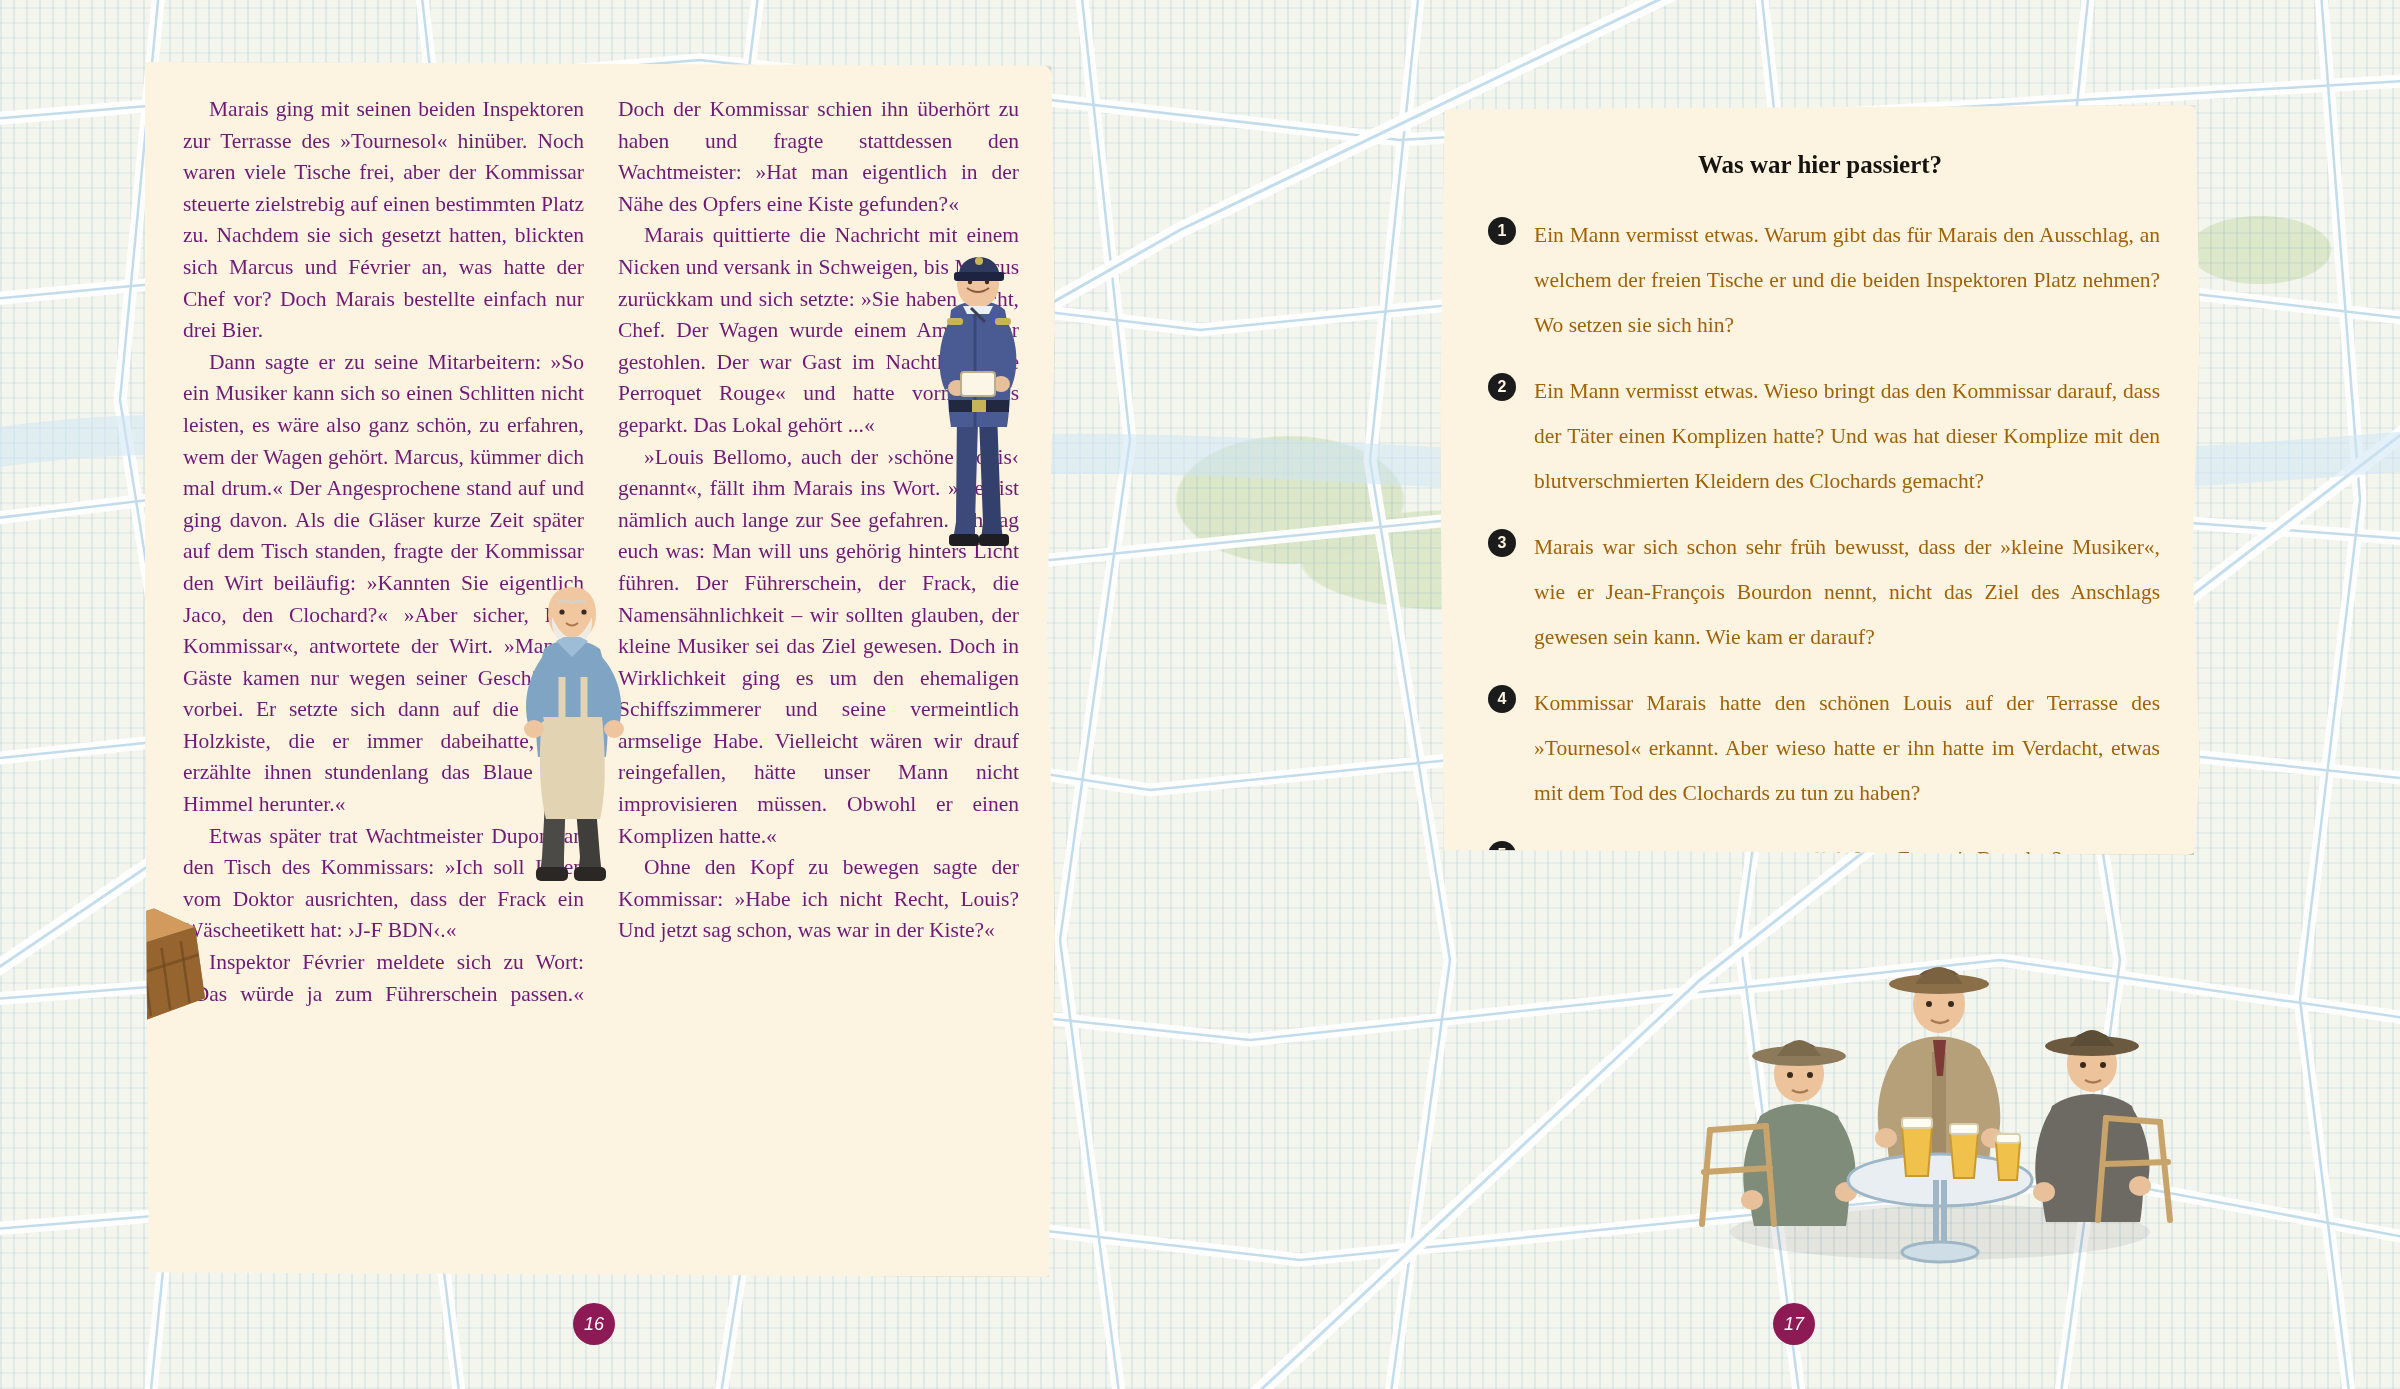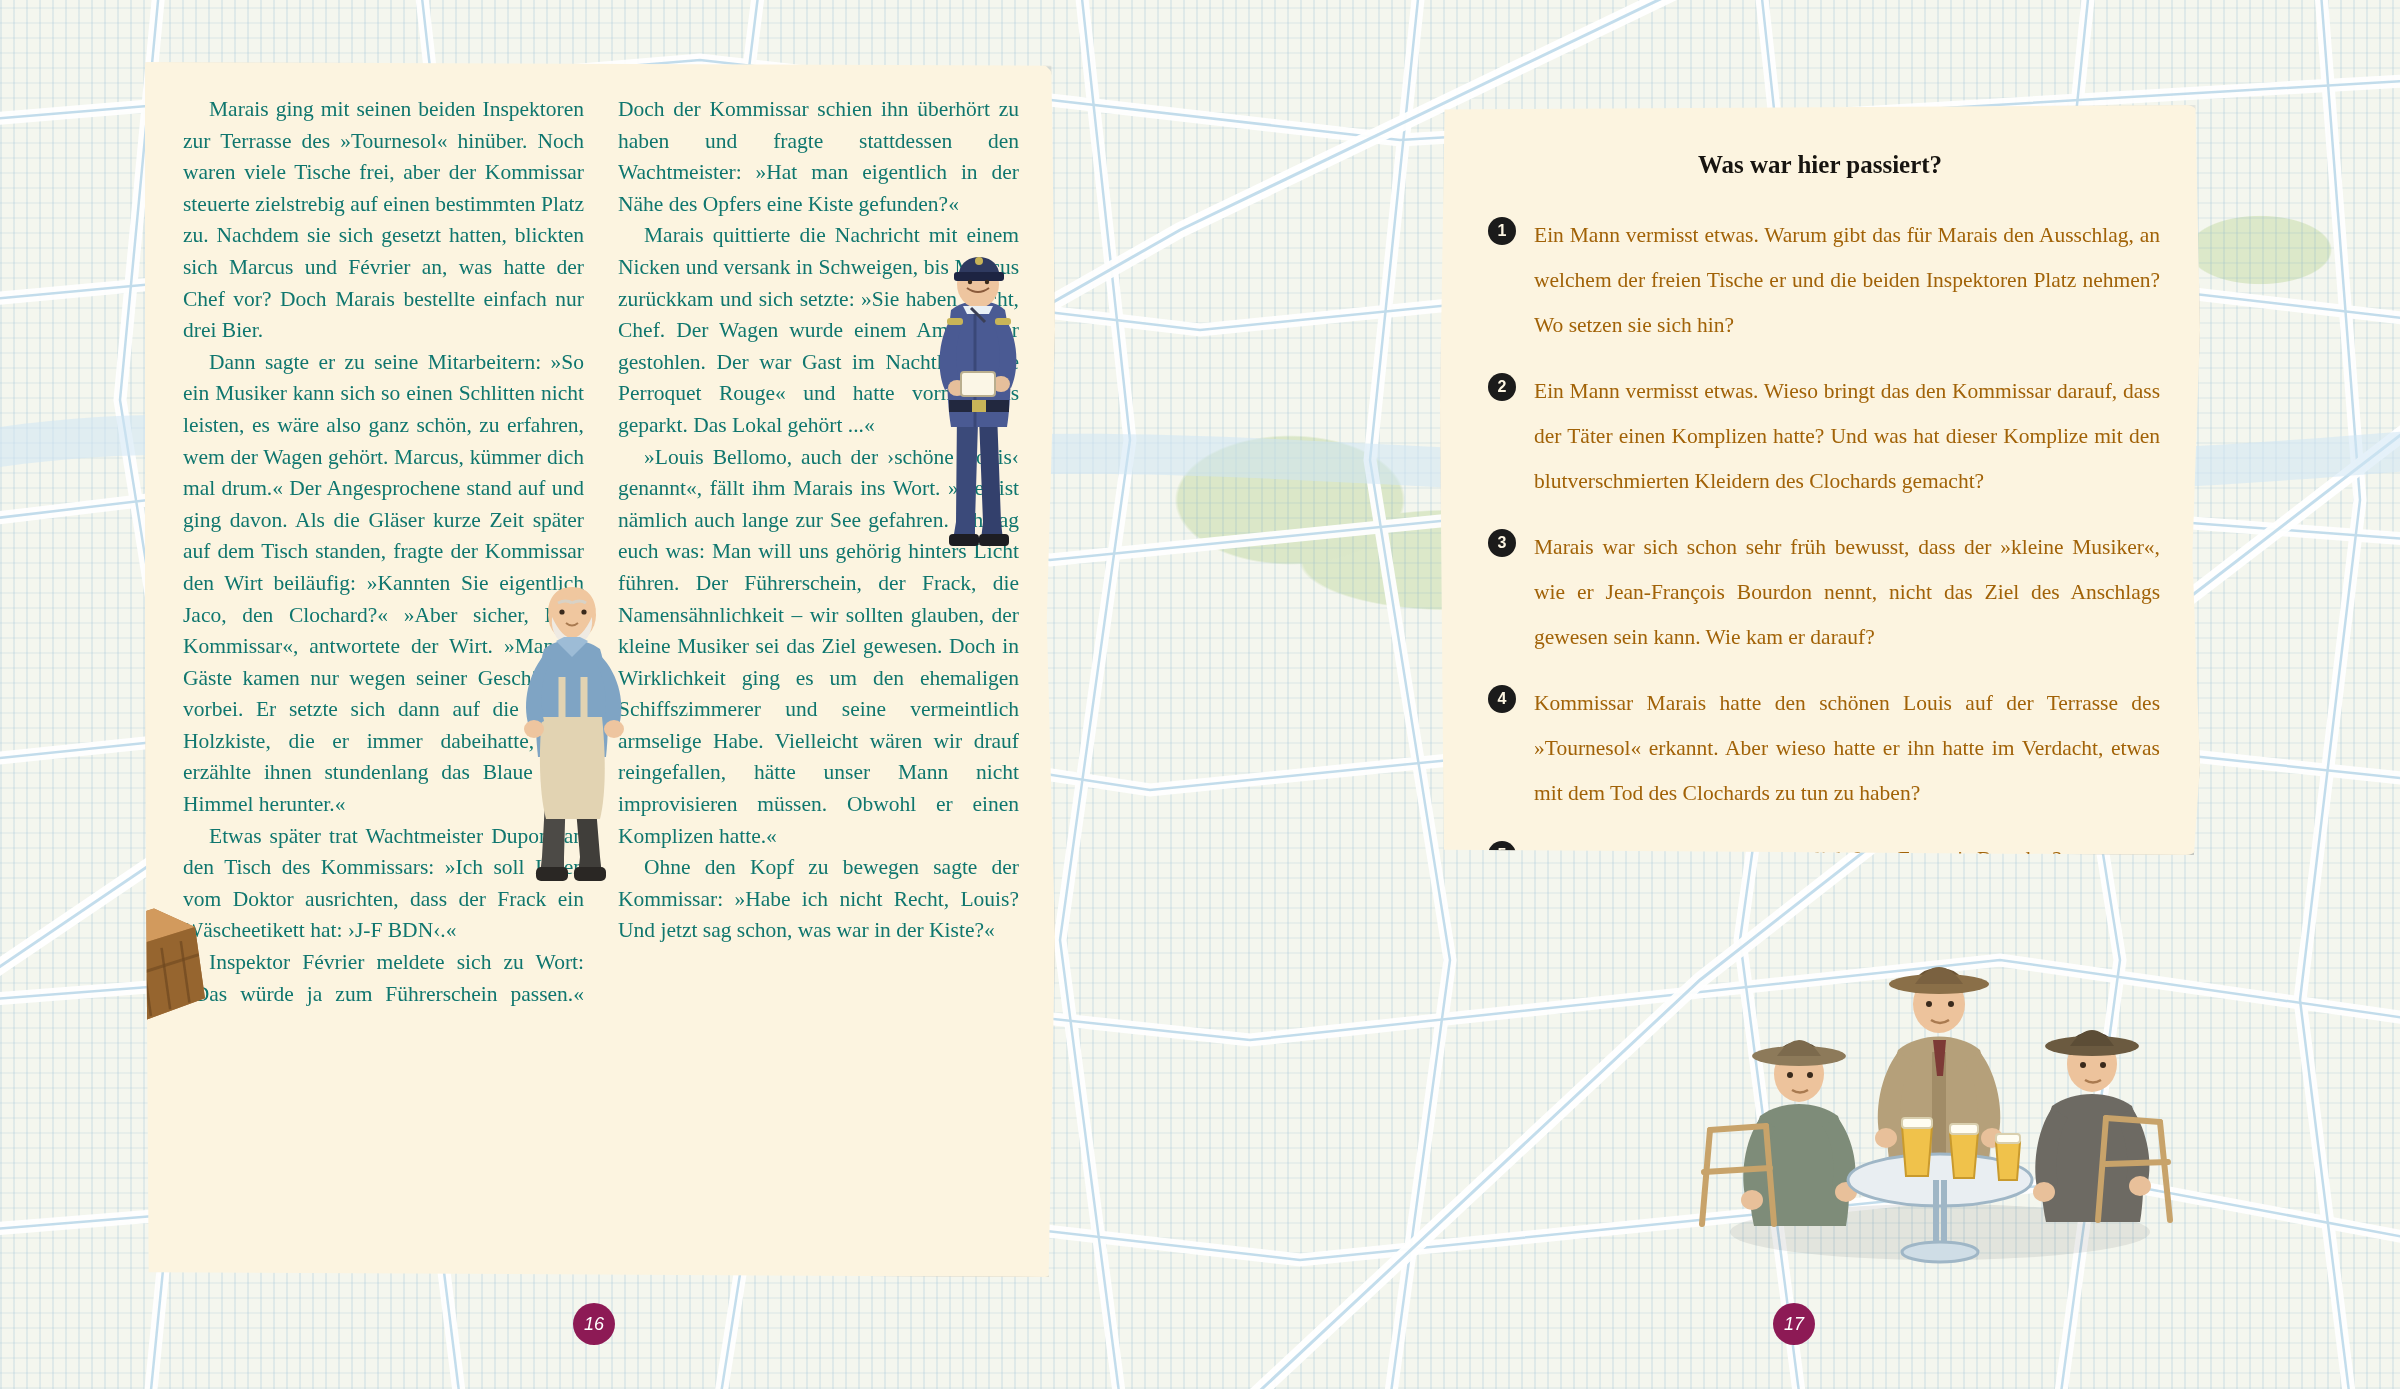--- a/index.html
+++ b/index.html
@@ -85,21 +85,21 @@
     height: 1150px;
     column-count: 2;
     column-gap: 34px;
   }
   .columns p {
     margin: 0;
     font-size: 21.5px;
     line-height: 31.6px;
     text-align: justify;
     text-indent: 26px;
-    color: #0f766e;
+    color: #701a75;
     hyphens: auto;
     -webkit-hyphens: auto;
   }
 
   
   .rp-title {
     position: absolute;
     top: 46px;
     left: 0;
     width: 100%;

